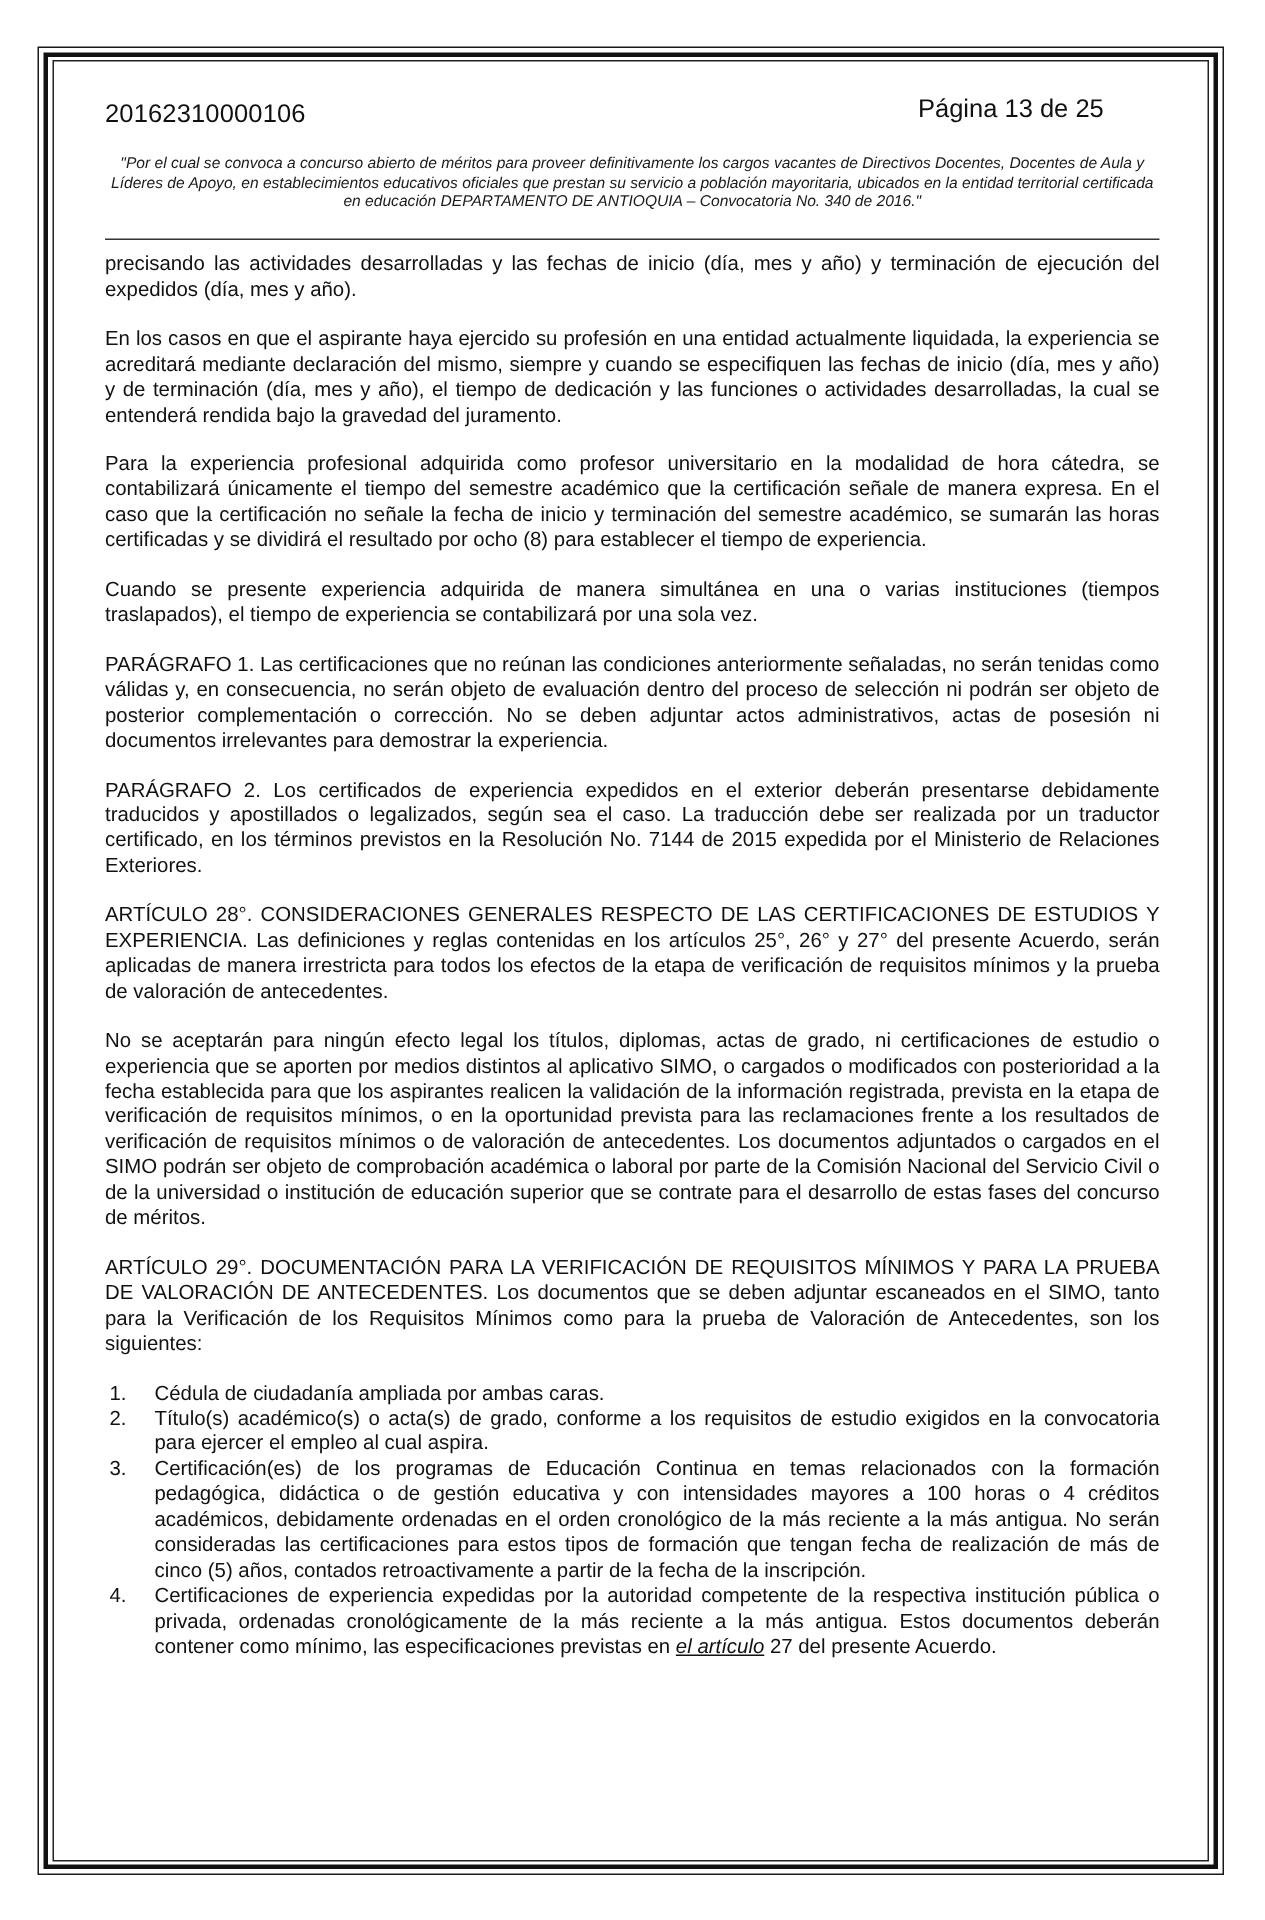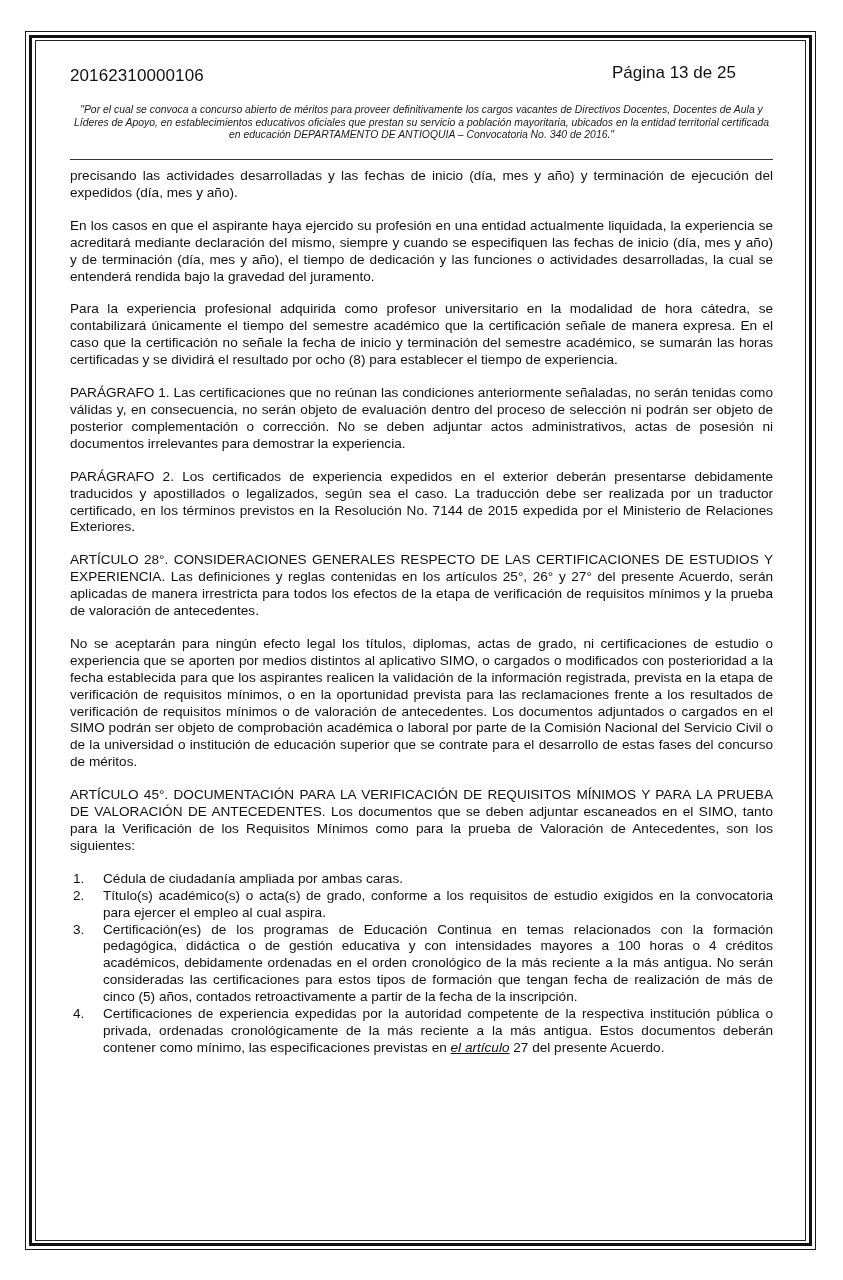--- a/index.html
+++ b/index.html
@@ -54,30 +54,31 @@
 <div class="doc-number">20162310000106</div>
 <div class="page-number">Página 13 de 25</div>
 
 <div class="header-quote">"Por el cual se convoca a concurso abierto de méritos para proveer definitivamente los cargos vacantes de Directivos Docentes, Docentes de Aula y Líderes de Apoyo, en establecimientos educativos oficiales que prestan su servicio a población mayoritaria, ubicados en la entidad territorial certificada en educación DEPARTAMENTO DE ANTIOQUIA – Convocatoria No. 340 de 2016."</div>
 <div class="header-rule"></div>
 
 <div class="body-text">
   <p>precisando las actividades desarrolladas y las fechas de inicio (día, mes y año) y terminación de ejecución del expedidos (día, mes y año).</p>
   <p>En los casos en que el aspirante haya ejercido su profesión en una entidad actualmente liquidada, la experiencia se acreditará mediante declaración del mismo, siempre y cuando se especifiquen las fechas de inicio (día, mes y año) y de terminación (día, mes y año), el tiempo de dedicación y las funciones o actividades desarrolladas, la cual se entenderá rendida bajo la gravedad del juramento.</p>
   <p>Para la experiencia profesional adquirida como profesor universitario en la modalidad de hora cátedra, se contabilizará únicamente el tiempo del semestre académico que la certificación señale de manera expresa. En el caso que la certificación no señale la fecha de inicio y terminación del semestre académico, se sumarán las horas certificadas y se dividirá el resultado por ocho (8) para establecer el tiempo de experiencia.</p>
+  <p>Cuando se presente experiencia adquirida de manera simultánea en una o varias instituciones (tiempos traslapados), el tiempo de experiencia se contabilizará por una sola vez.</p>
 
   <p><span class="bold">PARÁGRAFO 1.</span><span> Las certificaciones que no reúnan las condiciones anteriormente señaladas, no serán tenidas como válidas y, en consecuencia, no serán objeto de evaluación dentro del proceso de selección ni podrán ser objeto de posterior complementación o corrección. No se deben adjuntar actos administrativos, actas de posesión ni documentos irrelevantes para demostrar la experiencia.</span></p>
 
   <p><span class="bold">PARÁGRAFO 2.</span><span> Los certificados de experiencia expedidos en el exterior deberán presentarse debidamente traducidos y apostillados o legalizados, según sea el caso. La traducción debe ser realizada por un traductor certificado, en los términos previstos en la Resolución No. 7144 de 2015 expedida por el Ministerio de Relaciones Exteriores.</span></p>
 
   <p><span class="bold">ARTÍCULO 28°. CONSIDERACIONES GENERALES RESPECTO DE LAS CERTIFICACIONES DE ESTUDIOS Y EXPERIENCIA.</span><span> Las definiciones y reglas contenidas en los artículos 25°, 26° y 27° del presente Acuerdo, serán aplicadas de manera irrestricta para todos los efectos de la etapa de verificación de requisitos mínimos y la prueba de valoración de antecedentes.</span></p>
 
   <p>No se aceptarán para ningún efecto legal los títulos, diplomas, actas de grado, ni certificaciones de estudio o experiencia que se aporten por medios distintos al aplicativo SIMO, o cargados o modificados con posterioridad a la fecha establecida para que los aspirantes realicen la validación de la información registrada, prevista en la etapa de verificación de requisitos mínimos, o en la oportunidad prevista para las reclamaciones frente a los resultados de verificación de requisitos mínimos o de valoración de antecedentes. Los documentos adjuntados o cargados en el SIMO podrán ser objeto de comprobación académica o laboral por parte de la Comisión Nacional del Servicio Civil o de la universidad o institución de educación superior que se contrate para el desarrollo de estas fases del concurso de méritos.</p>
 
-  <p><span class="bold">ARTÍCULO 45°. DOCUMENTACIÓN PARA LA VERIFICACIÓN DE REQUISITOS MÍNIMOS Y PARA LA PRUEBA DE VALORACIÓN DE ANTECEDENTES.</span><span> Los documentos que se deben adjuntar escaneados en el SIMO, tanto para la Verificación de los Requisitos Mínimos como para la prueba de Valoración de Antecedentes, son los siguientes:</span></p>
+  <p><span class="bold">ARTÍCULO 29°. DOCUMENTACIÓN PARA LA VERIFICACIÓN DE REQUISITOS MÍNIMOS Y PARA LA PRUEBA DE VALORACIÓN DE ANTECEDENTES.</span><span> Los documentos que se deben adjuntar escaneados en el SIMO, tanto para la Verificación de los Requisitos Mínimos como para la prueba de Valoración de Antecedentes, son los siguientes:</span></p>
 
   <ol class="req-list">
     <li><span class="num">1.</span><span>Cédula de ciudadanía ampliada por ambas caras.</span></li>
     <li><span class="num">2.</span><span>Título(s) académico(s) o acta(s) de grado, conforme a los requisitos de estudio exigidos en la convocatoria para ejercer el empleo al cual aspira.</span></li>
     <li><span class="num">3.</span><span>Certificación(es) de los programas de Educación Continua en temas relacionados con la formación pedagógica, didáctica o de gestión educativa y con intensidades mayores a 100 horas o 4 créditos académicos, debidamente ordenadas en el orden cronológico de la más reciente a la más antigua. No serán consideradas las certificaciones para estos tipos de formación que tengan fecha de realización de más de cinco (5) años, contados retroactivamente a partir de la fecha de la inscripción.</span></li>
     <li><span class="num">4.</span><span>Certificaciones de experiencia expedidas por la autoridad competente de la respectiva institución pública o privada, ordenadas cronológicamente de la más reciente a la más antigua. Estos documentos deberán contener como mínimo, las especificaciones previstas en </span><span class="it">el artículo</span><span> 27 del presente Acuerdo.</span></li>
   </ol>
 </div>
 
 </body></html>

